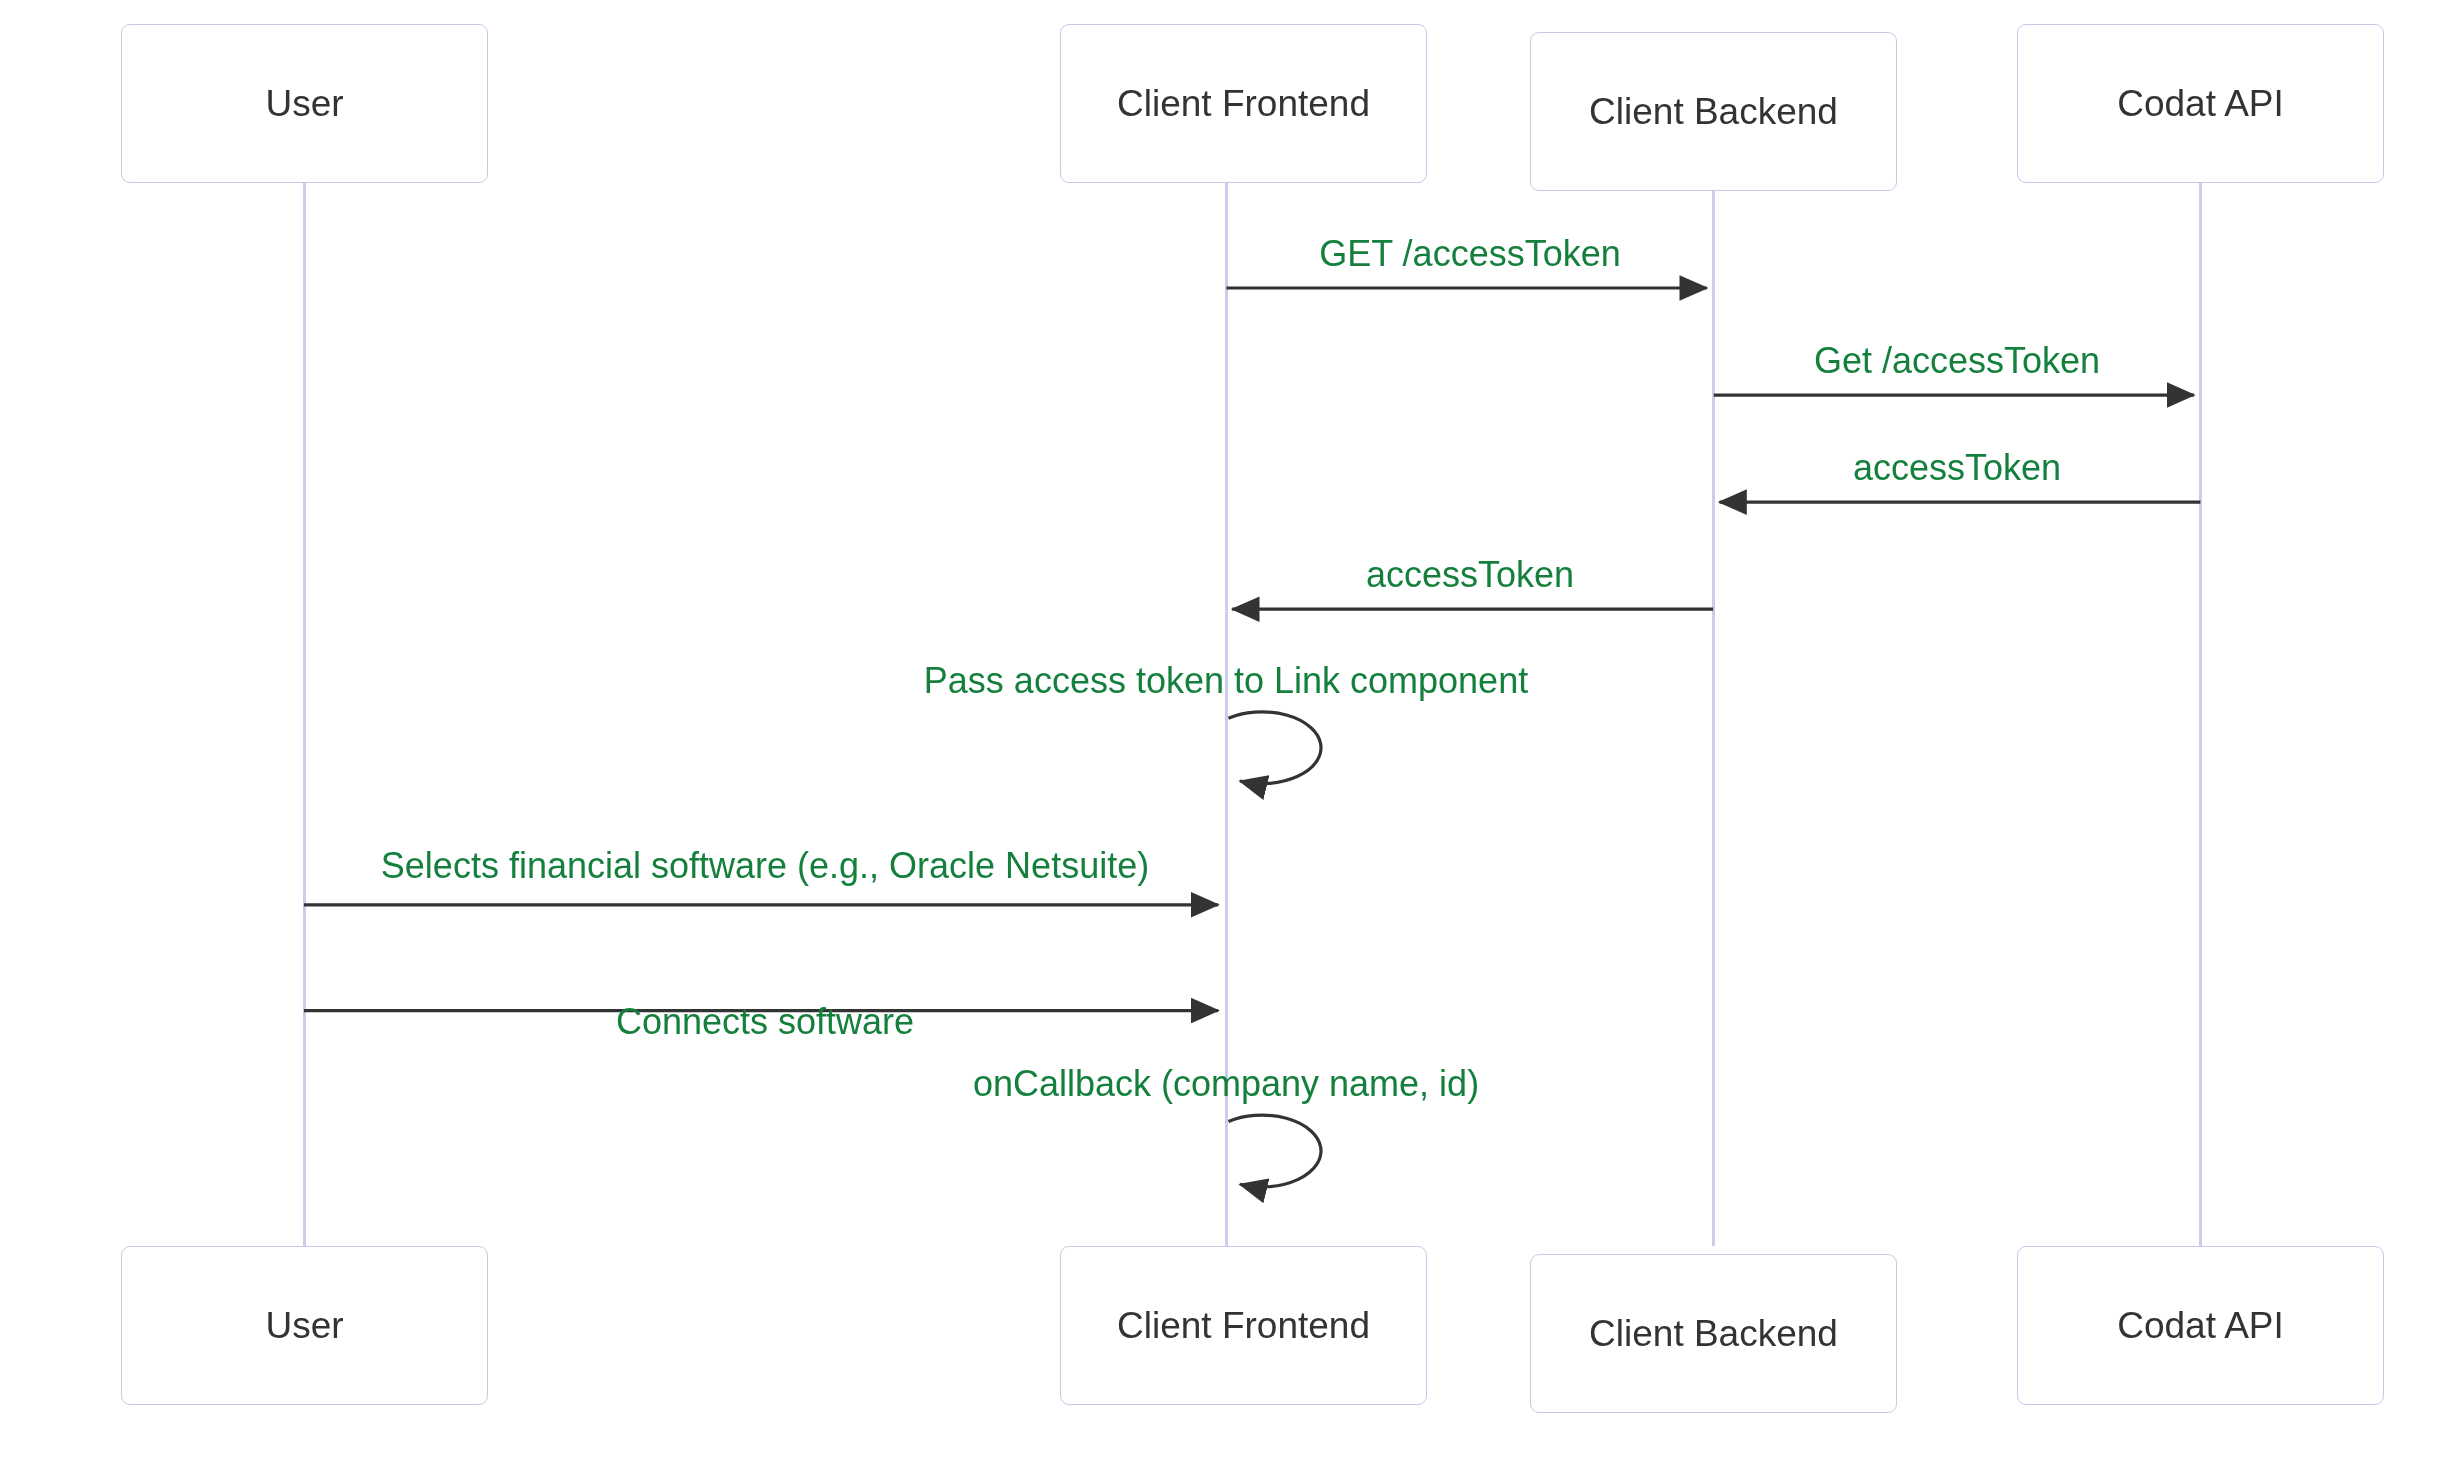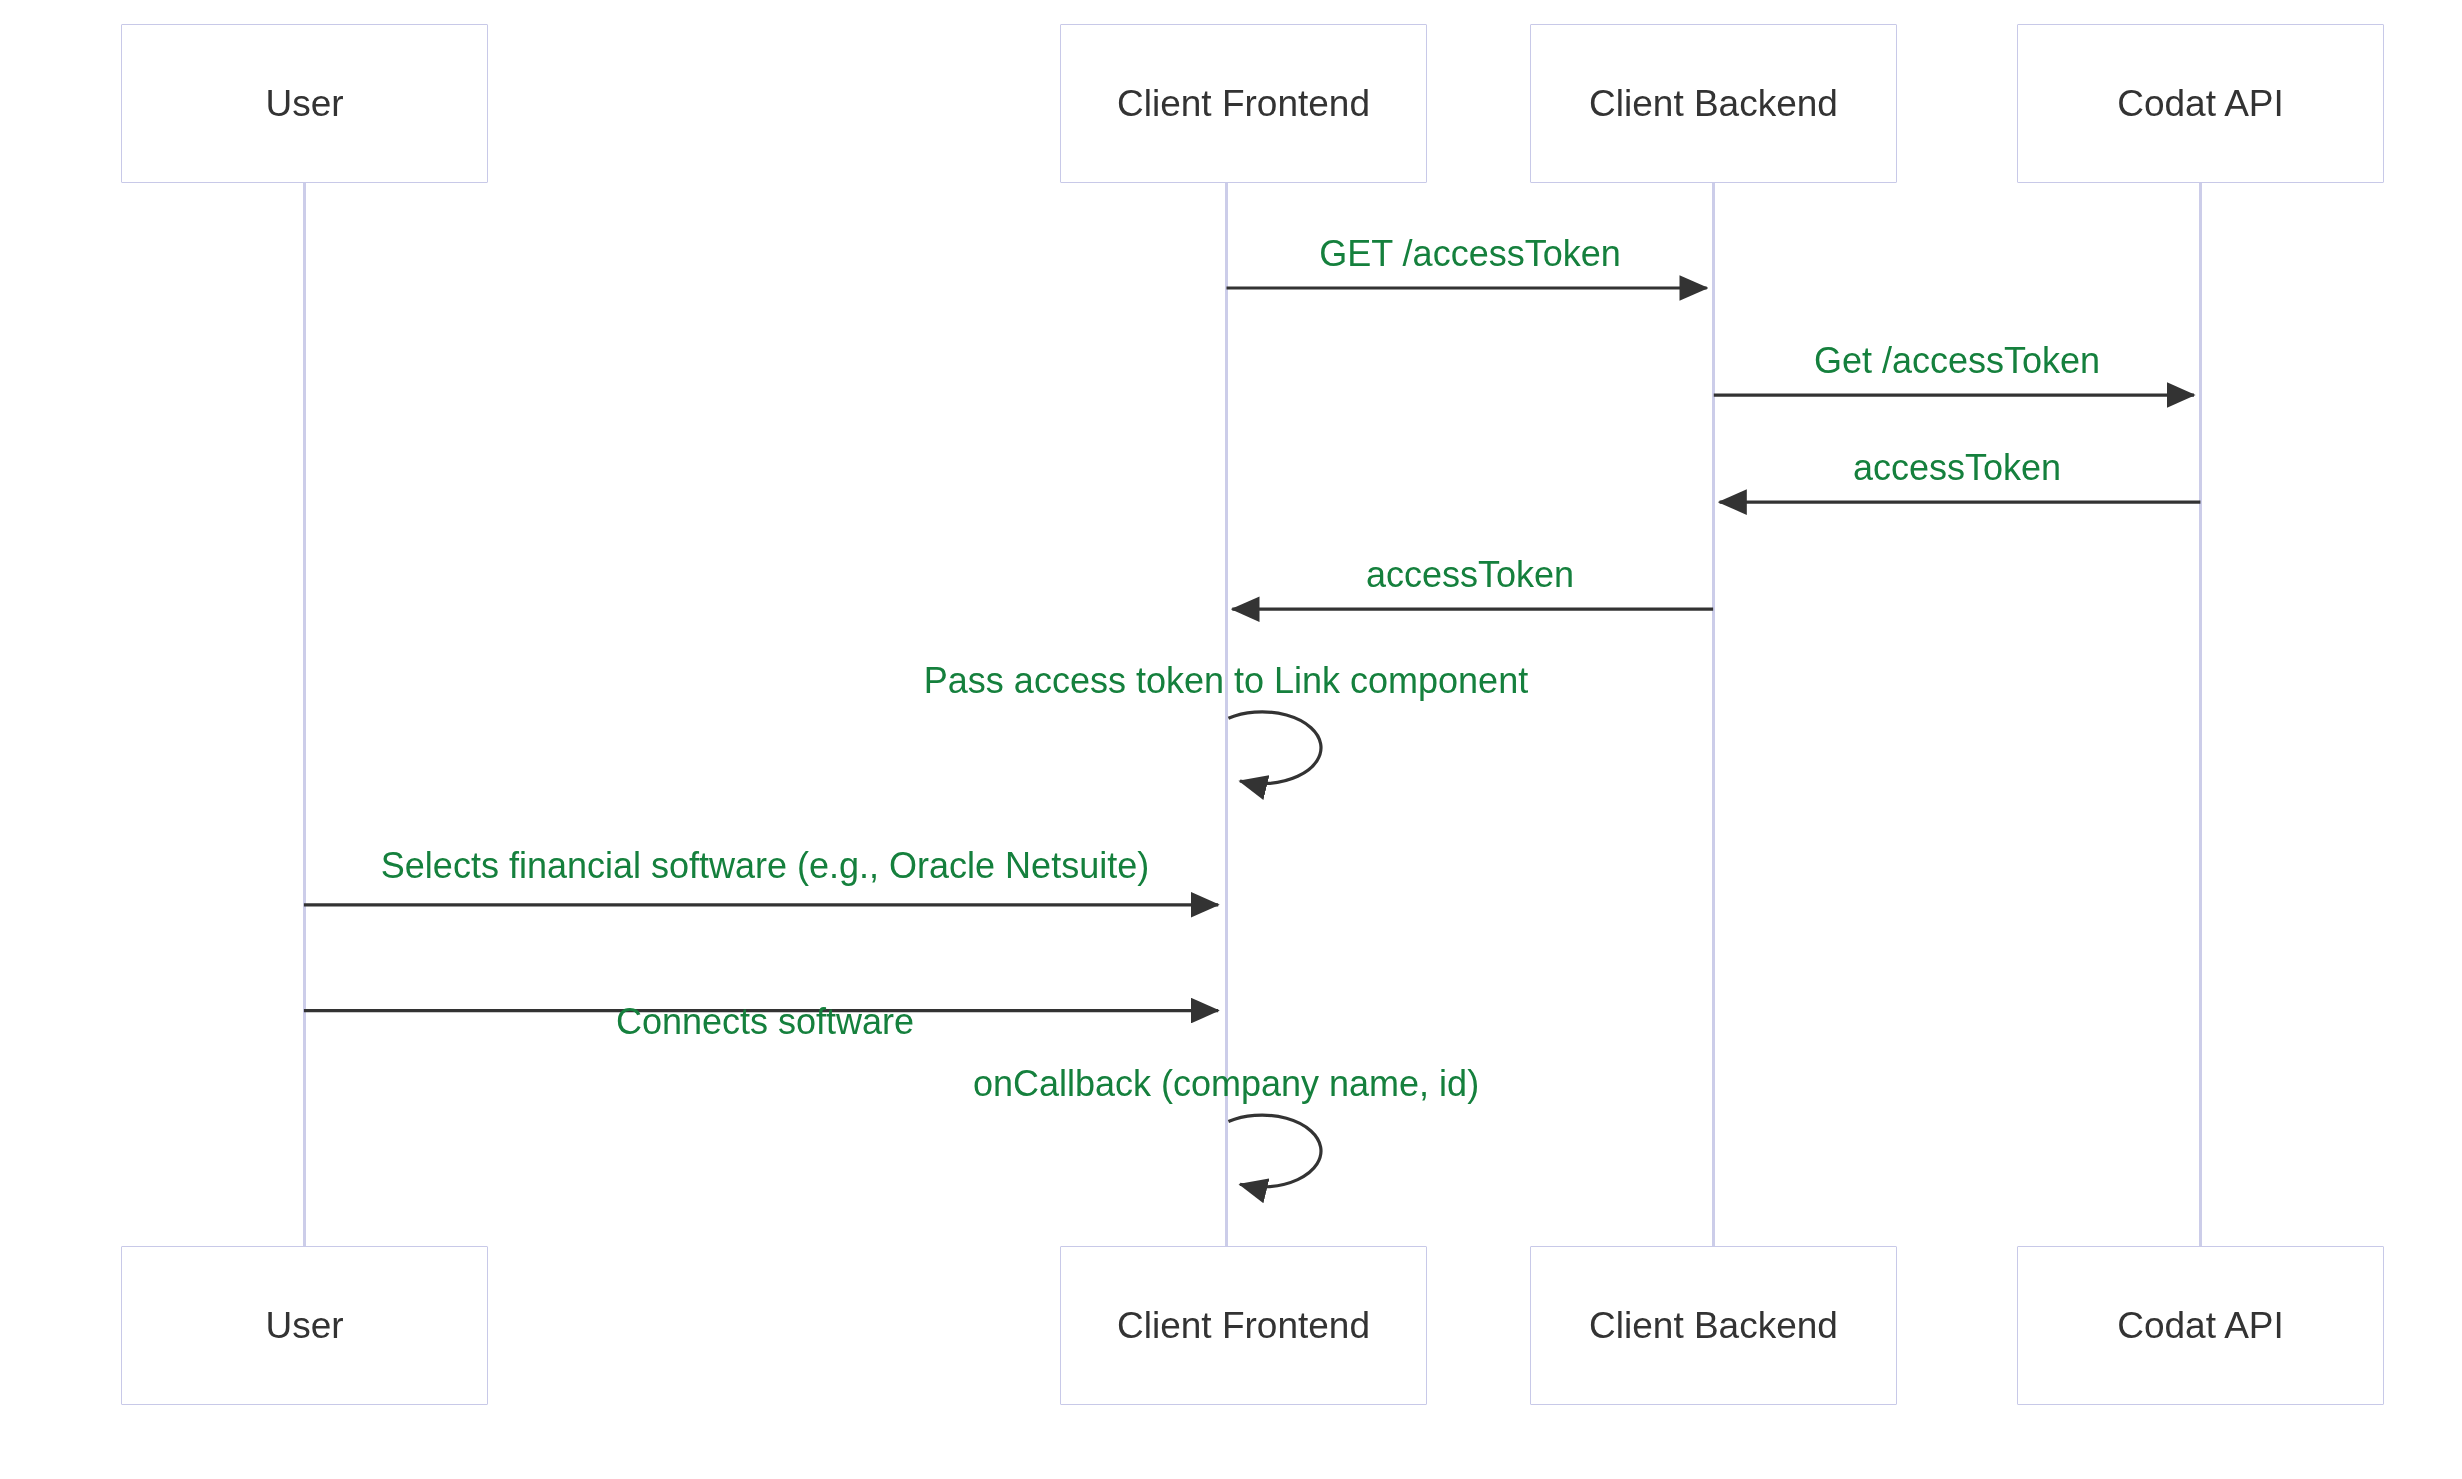--- a/index.html
+++ b/index.html
@@ -22,34 +22,34 @@
     height: 1063px;
     width: 3.2px;
     background: #CCCDE9;
   }
   .actor {
     position: absolute;
     width: 367px;
     height: 159px;
     background: #FFFFFF;
     border: 1.9px solid #C8C9E8;
-    border-radius: 1px;
+    border-radius: 9px;
     display: flex;
     align-items: center;
     justify-content: center;
     font-size: 37px;
     color: #333333;
     box-sizing: border-box;
     z-index: 3;
   }
   .actor.top { top: 24px; }
   .actor.bottom { top: 1246px; }
   .actor.a0 { left: 121px; }
   .actor.a1 { left: 1043px; margin-left: 17px; }
-  .actor.a2 { left: 1530px; }
+  .actor.a2 { left: 1530px; margin-top: 8px; }
   .actor.a3 { left: 2017px; text-align: center; }
   .msg-label {
     position: absolute;
     transform: translate(-50%, -50%);
     white-space: nowrap;
     font-size: 36px;
     color: #15803d;
     z-index: 2;
     background: transparent;
   }

